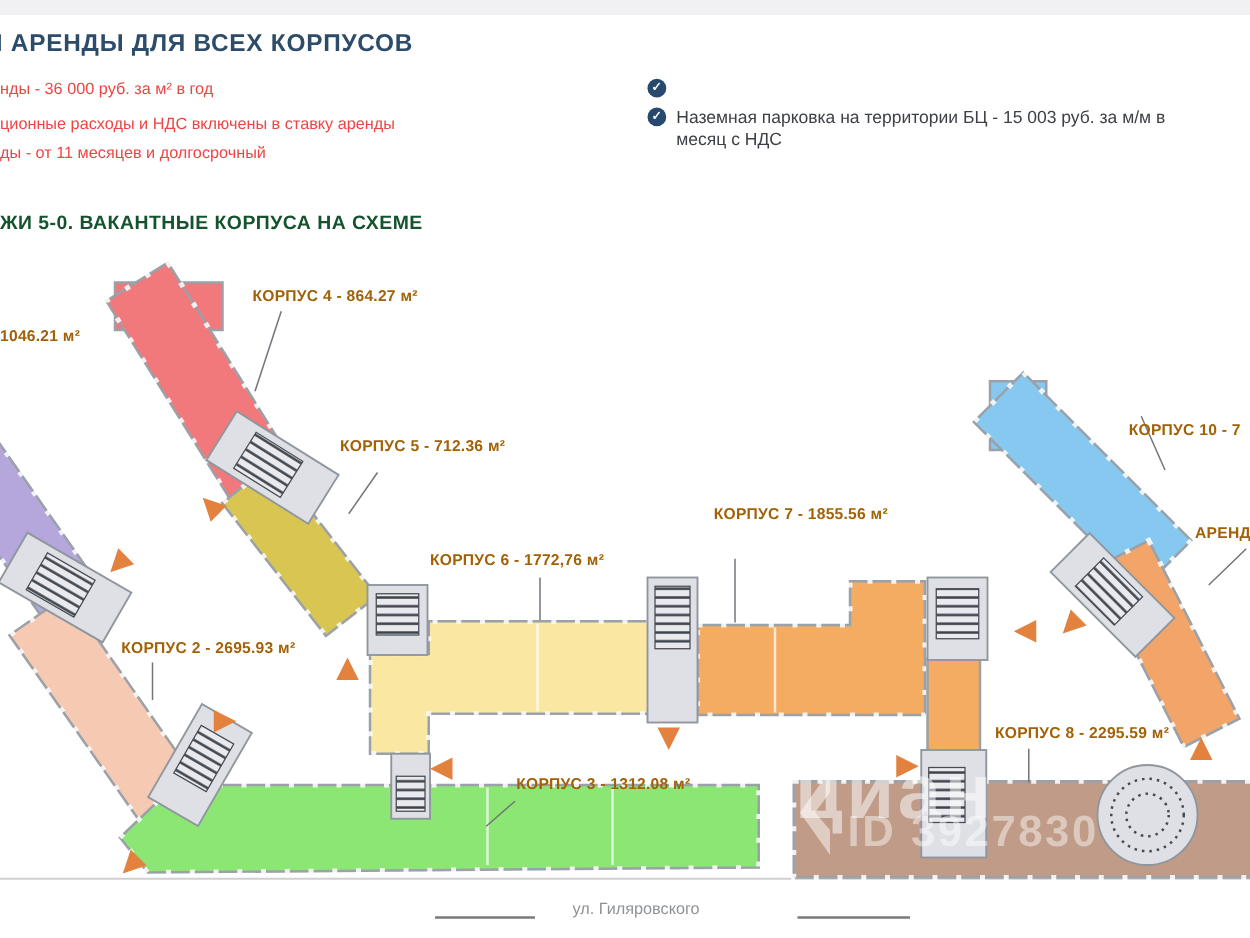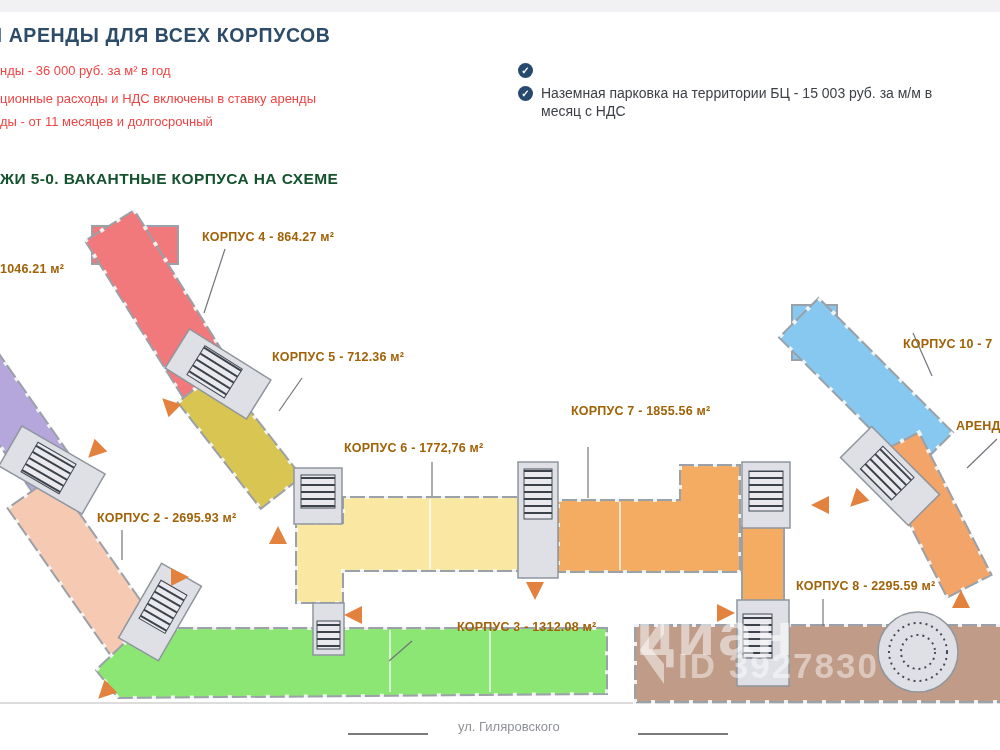--- a/index.html
+++ b/index.html
@@ -210,21 +210,21 @@
 
   <polygon points="664,616 640,650 664,684 664,664 652,650 664,634" fill="rgba(255,255,255,.5)"></polygon>
 </svg>
 
 <div class="lbl" style="left:202px;top:230px;">КОРПУС 4 - 864.27 м²</div>
 <div class="lbl" style="left:0px;top:262px;">1046.21 м²</div>
 <div class="lbl" style="left:272px;top:350px;">КОРПУС 5 - 712.36 м²</div>
 <div class="lbl" style="left:344px;top:441px;">КОРПУС 6 - 1772,76 м²</div>
 <div class="lbl" style="left:571px;top:404px;">КОРПУС 7 - 1855.56 м²</div>
 <div class="lbl" style="left:97px;top:511px;">КОРПУС 2 - 2695.93 м²</div>
-<div class="lbl" style="left:413px;top:620px;margin-left:44px;">КОРПУС 3 - 1312.08 м²</div>
+<div class="lbl" style="left:413px;top:620px;">КОРПУС 3 - 1312.08 м²</div>
 <div class="lbl" style="left:796px;top:579px;">КОРПУС 8 - 2295.59 м²</div>
 <div class="lbl clip" style="left:903px;top:313px;width:96px;margin-top:24px;">КОРПУС 10 - 7</div>
 <div class="lbl clip" style="left:956px;top:419px;width:44px;">АРЕНДЫ</div>
 
 <div class="abs street-name">ул. Гиляровского</div>
 
 <div class="abs wm wm-logo">циан</div>
 <div class="abs wm wm-id">ID 3927830</div>
 
 </body></html>

